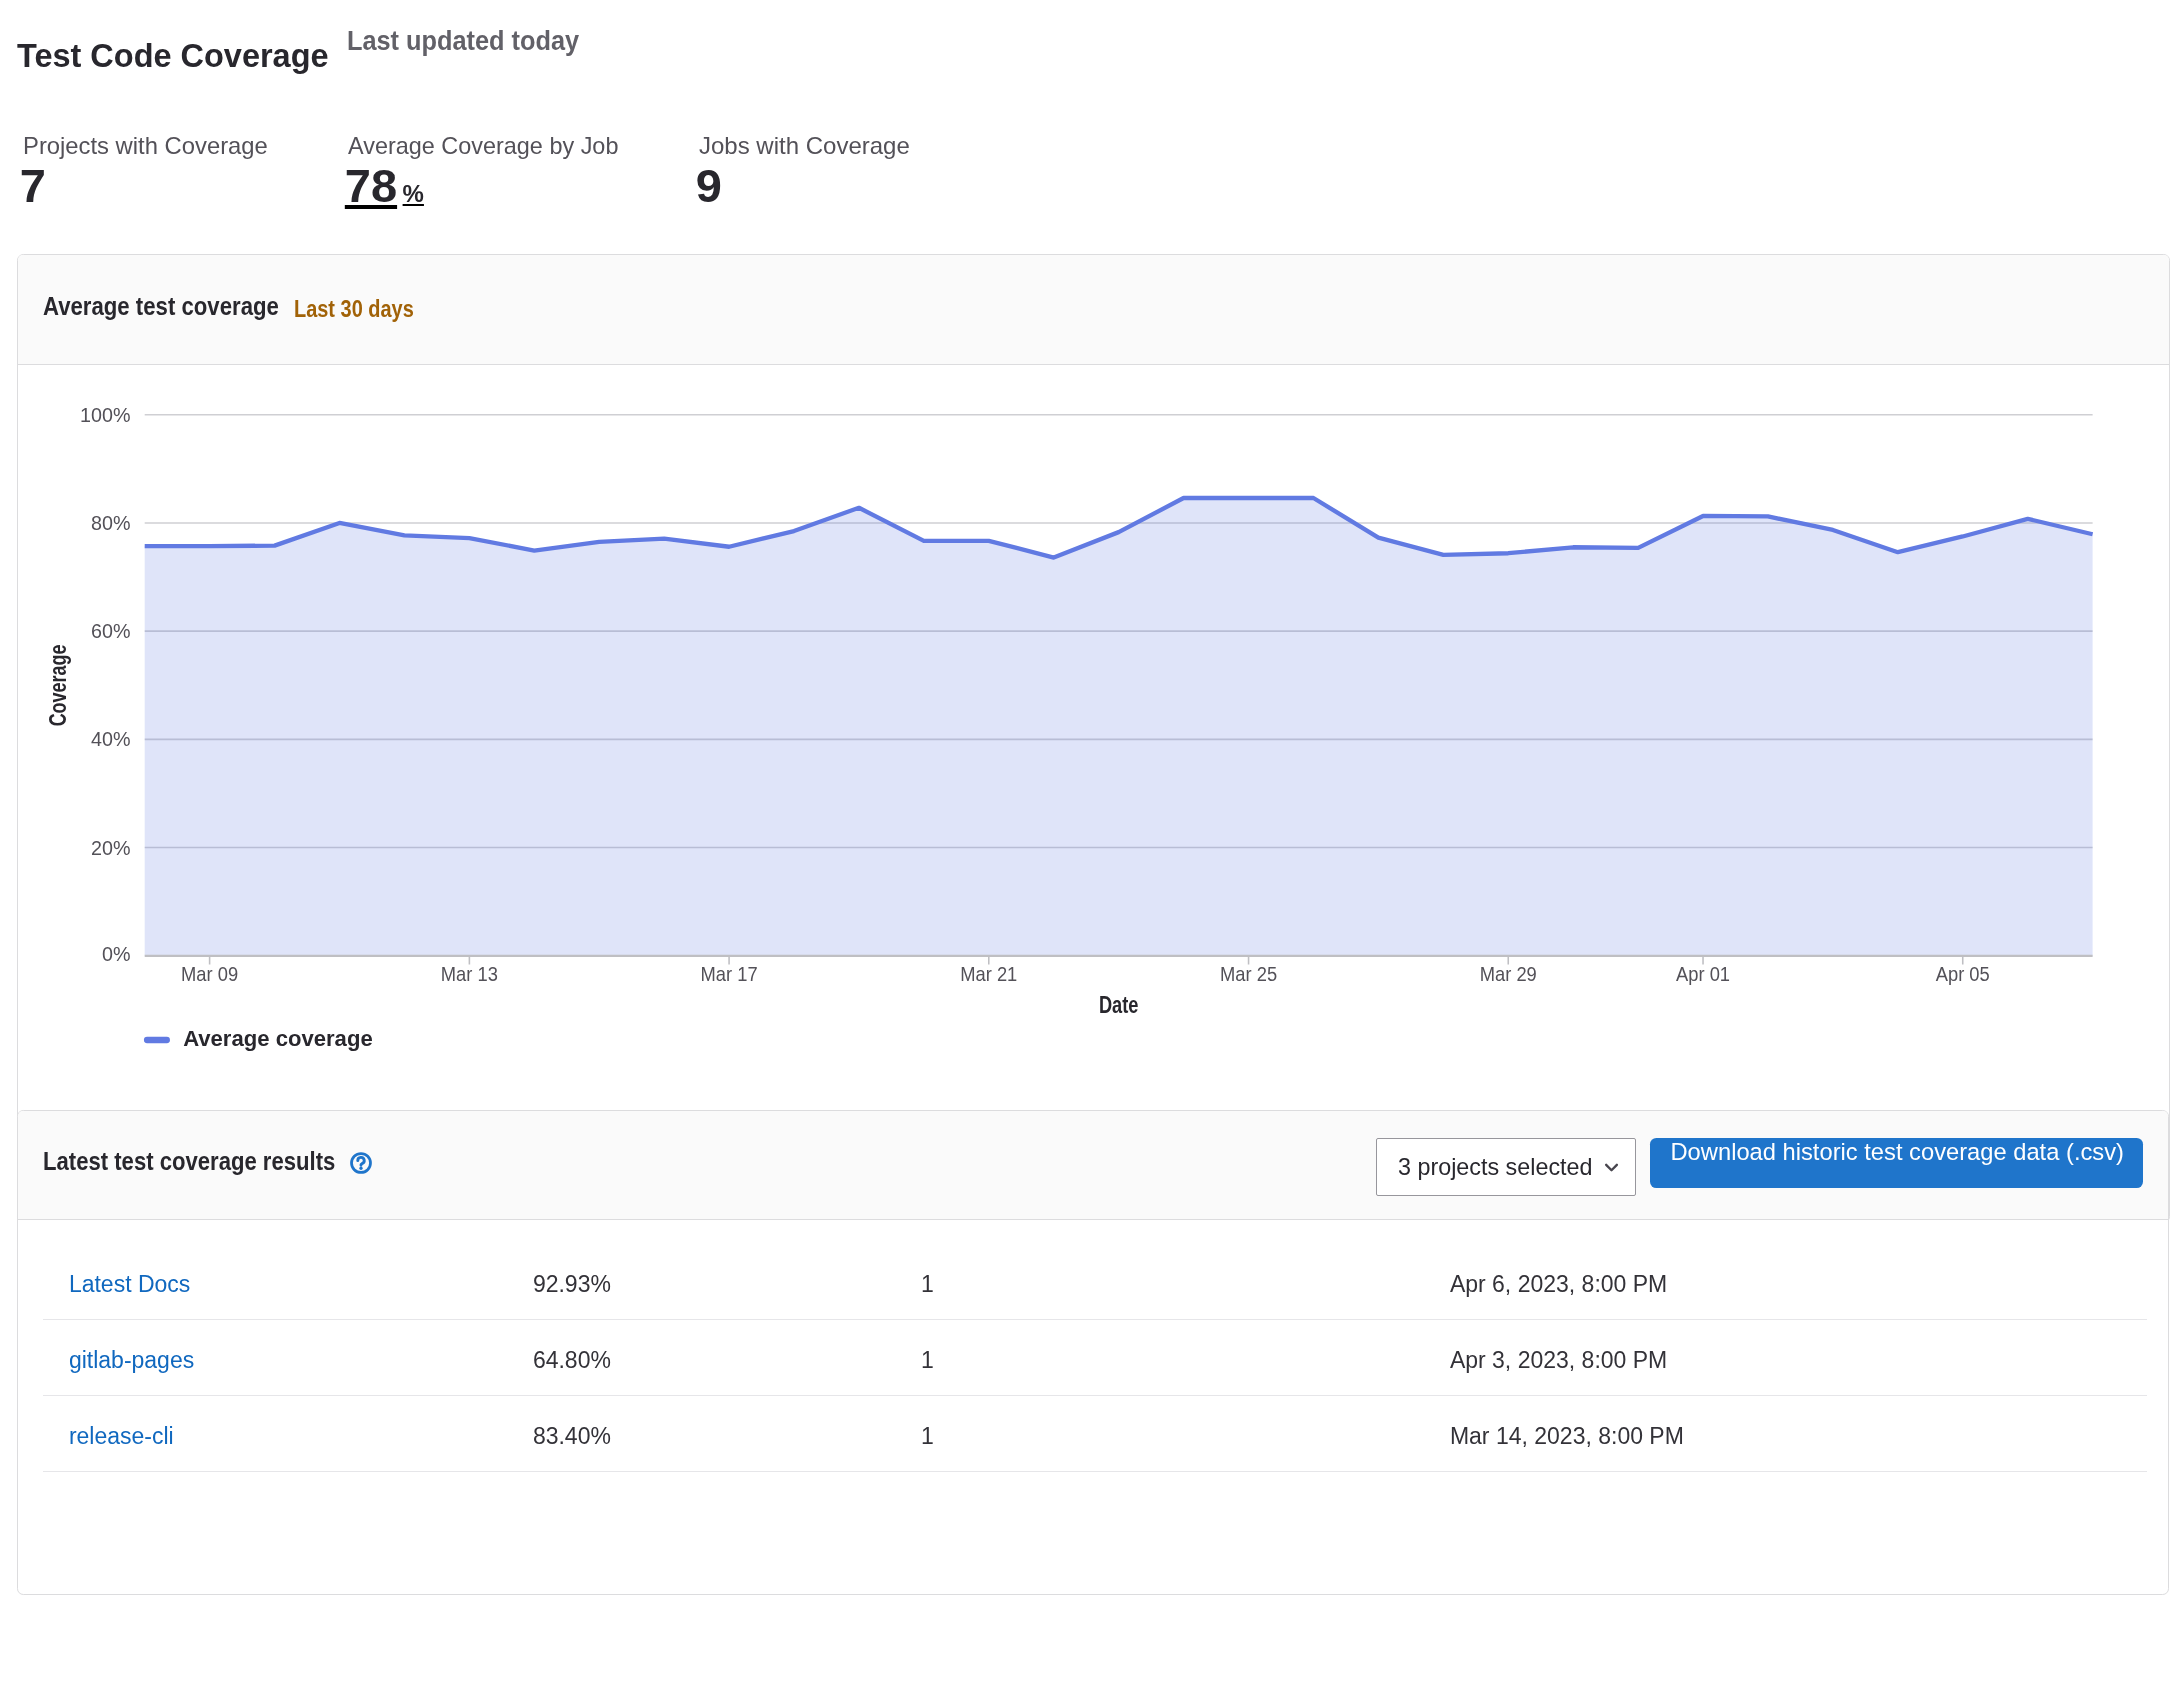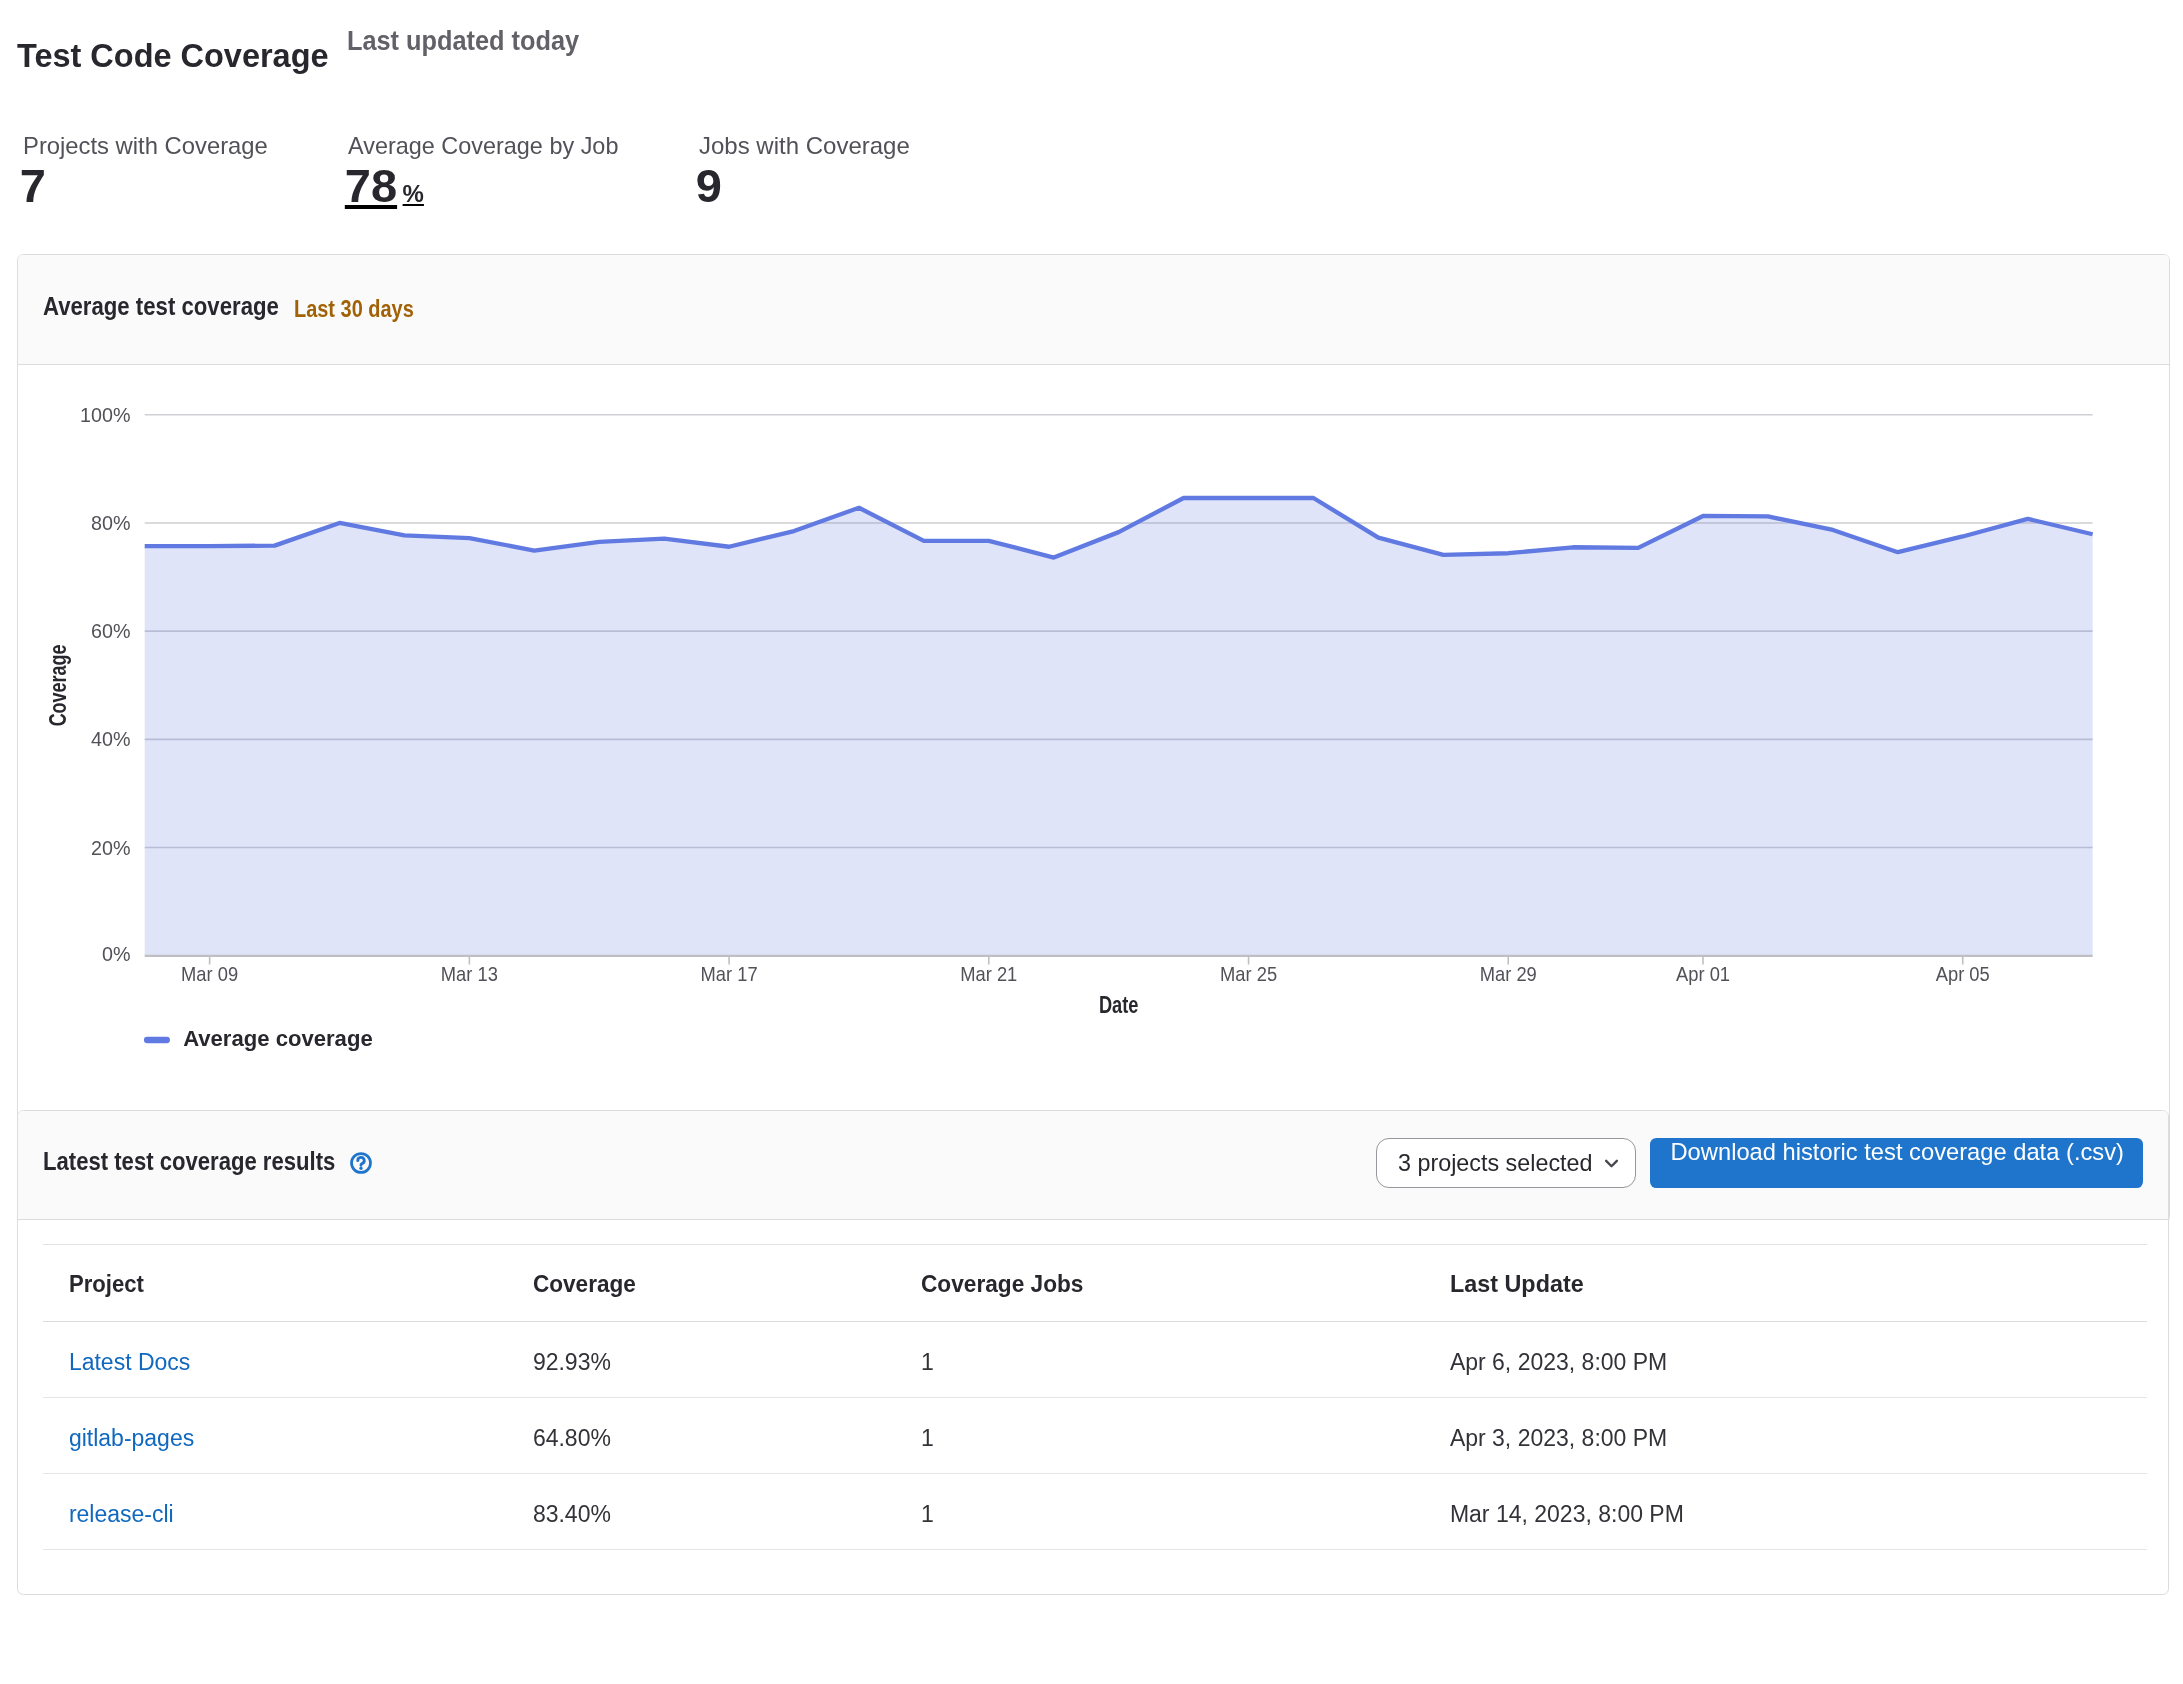--- a/index.html
+++ b/index.html
@@ -25,22 +25,22 @@
   #card1 { left:16.6px; top:254px; width:2153px; height:969px; }
   #card1 .card-header { height:110px; }
   #card1 .t { position:absolute; left:25px; top:39px; font-size:25px; line-height:25px; font-weight:700; color:#28272d; }
   #card1 .s { position:absolute; left:276px; top:42px; font-size:24px; line-height:24px; font-weight:700; color:#a16207; }
 
   #card2 { left:17.4px; top:1110px; width:2152px; height:485px; }
   #card2 .card-header { height:109px; }
   #card2 .t { position:absolute; left:24.5px; top:38px; font-size:25px; line-height:25px; font-weight:700; color:#28272d; }
   .help { position:absolute; left:332px; top:41px; width:22px; height:22px; }
 
-  .dropdown { position:absolute; left:1358px; top:27px; width:260px; height:50px; background:#fff;
-    border:1.6px solid #97969c; border-radius:13px; display:flex; align-items:center; justify-content:space-between; padding:0 14.2px 0 20.5px; }
+  .dropdown { position:absolute; left:1358px; top:27px; width:260px; height:58px; background:#fff;
+    border:1.6px solid #97969c; border-radius:2px; display:flex; align-items:center; justify-content:space-between; padding:0 14.2px 0 20.5px; }
   .dropdown .dtext { font-size:24.5px; color:#28272d; white-space:nowrap; }
   .btn-blue { position:absolute; left:1632px; top:27px; width:493px; height:50px; background:#1f75cb;
     border-radius:6.3px; color:#fff; font-size:24.5px; display:flex; align-items:flex-start; justify-content:center; white-space:nowrap; }
 
   table.results { position:absolute; left:24.5px; top:133px; width:2103px; border-collapse:collapse; table-layout:fixed; }
   table.results col.c1 { width:464px; } table.results col.c2 { width:388px; }
   table.results col.c3 { width:529px; } table.results col.c4 { width:723px; }
   table.results th { text-align:left; font-size:24px; line-height:24px; font-weight:700; color:#28272d;
     padding:27px 16px 25px 26px; border-top:1.6px solid #e3e3e6; border-bottom:1.6px solid #dcdcde; }
   table.results td { font-size:23px; line-height:23px; color:#333238; padding:29px 16px 23px 26px; border-bottom:1.6px solid #e6e6e9; }
@@ -152,26 +152,20 @@
       </div>
   </div>
   <table class="results">
     <colgroup>
         <col class="c1">
         <col class="c2">
         <col class="c3">
         <col class="c4">
       </colgroup>
     <tbody>
-        <tr>
-          <th><span class="sx" style="transform:scaleX(0.92)">Project</span></th>
-          <th><span class="sx" style="transform:scaleX(0.94)">Coverage</span></th>
-          <th><span class="sx" style="transform:scaleX(0.944)">Coverage Jobs</span></th>
-          <th><span class="sx" style="transform:scaleX(0.973)">Last Update</span></th>
-        </tr>
     <tr>
           <td><a href="#">Latest Docs</a></td>
           <td>92.93%</td>
           <td>1</td>
           <td>Apr 6, 2023, 8:00 PM</td>
         </tr>
     <tr>
           <td><a href="#">gitlab-pages</a></td>
           <td>64.80%</td>
           <td>1</td>

